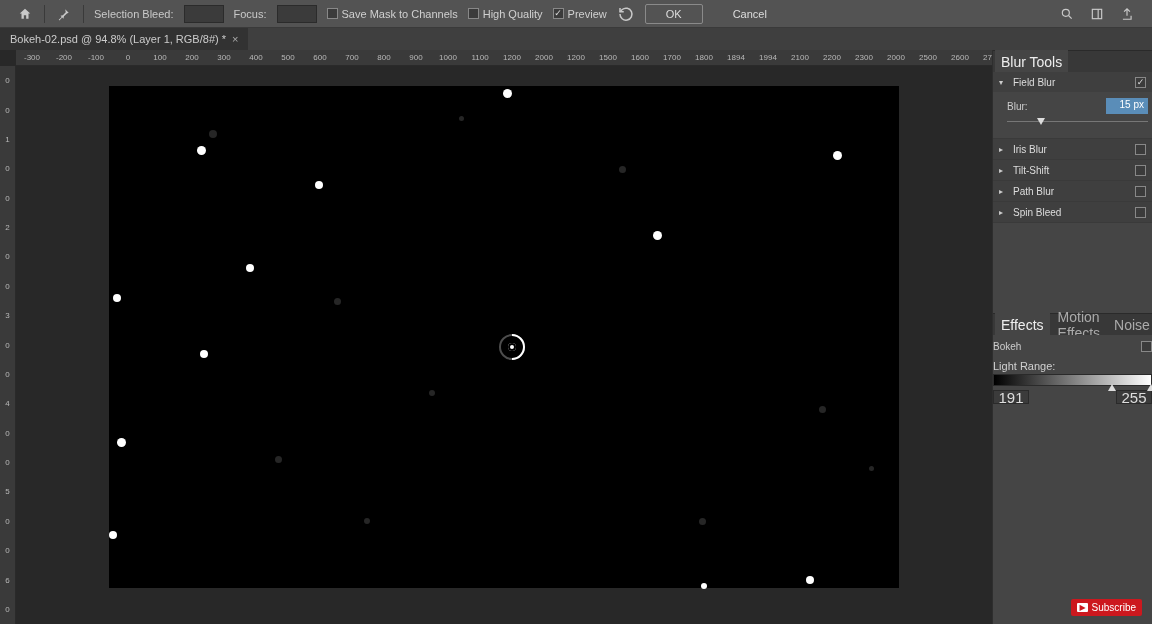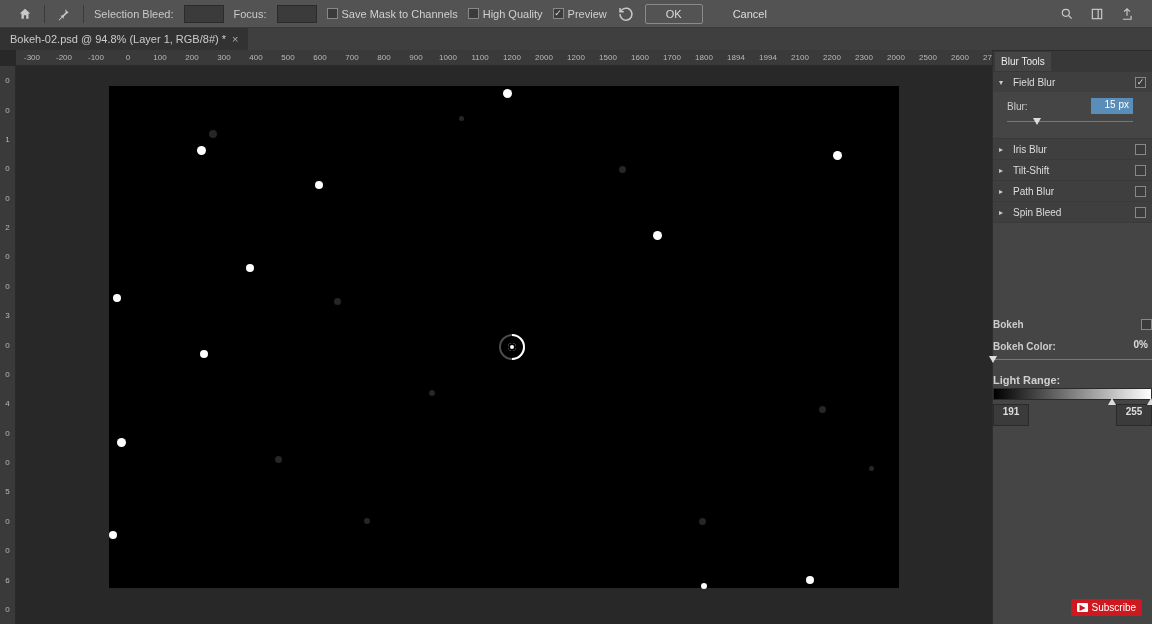--- a/index.html
+++ b/index.html
@@ -34,41 +34,41 @@
   .dot { position: absolute; border-radius: 50%; background: #fff; }
   .faint { background: rgba(255,255,255,0.15); }
   .pin { position: absolute; top: 248px; left: 390px; width: 26px; height: 26px; }
   .pin .outer { position: absolute; inset: 0; border: 2px solid #fff; border-radius: 50%; clip-path: polygon(50% 0, 100% 0, 100% 100%, 50% 100%); }
   .pin .outer-faint { position: absolute; inset: 0; border: 2px solid rgba(255,255,255,.3); border-radius: 50%; }
   .pin .center { position: absolute; top: 9px; left: 9px; width: 8px; height: 8px; border-radius: 50%; background: #fff; box-shadow: 0 0 0 2px #000 inset; }
   .cursor { position: absolute; color: #fff; font-size: 13px; }
 
   .panels { width: 160px; background: #454545; display: flex; flex-direction: column; border-left: 1px solid #2e2e2e; }
   .panel-tab-row { height: 22px; background: #383838; display: flex; align-items: center; padding: 0 8px; gap: 14px; border-top: 1px solid #2a2a2a; }
-  .panel-tab-row .ptab { color: #aaa; font-size: 10px; }
+  .panel-tab-row .ptab { color: #aaa; font-size: 14px; }
   .panel-tab-row .ptab.active { color: #eee; background: #454545; padding: 4px 6px; margin: -4px -6px; }
   .accordion { border-bottom: 1px solid #3a3a3a; }
   .acc-head { height: 20px; display: flex; align-items: center; padding: 0 6px; gap: 6px; background: #3f3f3f; }
   .acc-head .chev { font-size: 8px; color: #ccc; width: 8px; }
   .acc-head .name { flex: 1; color: #ddd; font-size: 10px; }
   .acc-head .toggle { width: 11px; height: 11px; border: 1px solid #888; background: #3b3b3b; display: flex; align-items: center; justify-content: center; }
   .acc-head .toggle.checked::after { content: "✓"; color: #ddd; font-size: 9px; line-height: 1; }
-  .acc-body { padding: 6px 19px 10px 14px; background: #454545; }
+  .acc-body { padding: 6px 4px 10px 14px; background: #454545; }
   .slider-row { display: flex; align-items: center; justify-content: space-between; margin-bottom: 2px; }
   .slider-row label { font-size: 10px; color: #ccc; }
   .slider-val { width: 42px; height: 16px; background: #5a8db8; color: #fff; font-size: 10px; text-align: right; padding: 1px 4px; }
   .slider-val.plain { background: transparent; color: #ddd; }
   .slider-track { position: relative; height: 12px; }
   .slider-track .line { position: absolute; top: 5px; left: 0; right: 0; height: 1px; background: #777; }
   .slider-track .thumb { position: absolute; top: 2px; width: 0; height: 0; border-left: 4px solid transparent; border-right: 4px solid transparent; border-top: 7px solid #ddd; transform: translateX(-4px); }
 
-  .effects-panel { flex: 1; background: #454545; padding: 6px 0; display: flex; flex-direction: column; gap: 8px; font-weight: bold; }
+  .effects-panel { flex: 1; background: #454545; padding: 6px 0; display: flex; flex-direction: column; gap: 8px; }
   .eff-row { display: flex; align-items: center; justify-content: space-between; }
   .eff-row label { font-size: 10px; color: #ccc; }
-  .eff-val { width: 36px; height: 22px; background: #3b3b3b; border: 1px solid #2a2a2a; color: #ddd; font-size: 10px; text-align: center; line-height: 13px; }
+  .eff-val { width: 36px; height: 14px; background: #3b3b3b; border: 1px solid #2a2a2a; color: #ddd; font-size: 15px; text-align: center; line-height: 13px; }
   .gradient-bar { height: 12px; background: linear-gradient(to right, #000, #fff); border: 1px solid #2a2a2a; position: relative; margin-top: 2px; }
   .gradient-bar .stop { position: absolute; top: 9px; width: 0; height: 0; border-left: 4px solid transparent; border-right: 4px solid transparent; border-bottom: 7px solid #ddd; transform: translateX(-4px); }
   .range-vals { display: flex; justify-content: space-between; margin-top: 4px; }
 
   .subscribe { position: absolute; bottom: 8px; right: 10px; background: #cc181e; color: #fff; font-size: 10px; padding: 3px 6px; border-radius: 2px; display: flex; align-items: center; gap: 4px; }
   .subscribe::before { content: "▶"; font-size: 8px; background: #fff; color: #cc181e; padding: 0 2px; border-radius: 1px; }
 </style>
 </head>
 <body>
 
@@ -273,34 +273,29 @@
     <div class="accordion">
         <div class="acc-head">
       <span class="chev">▸</span>
       <span class="name">Spin Bleed</span>
       <span class="toggle"></span>
     </div>
       </div>
 
     <div style="flex:0 0 90px"></div>
 
+    <div class="panel-tab-row">
+      <span class="ptab active">Effects</span>
+      <span class="ptab">Motion Effects</span>
+      <span class="ptab">Noise</span>
+    </div>
     <div class="effects-panel">
       <div class="eff-row">
         <label>Bokeh</label>
         <span class="toggle checked" style="width:11px;height:11px;border:1px solid #888;background:#3b3b3b;display:flex;align-items:center;justify-content:center"></span>
-      </div>
-      <div>
-        <div class="eff-row">
-          <label>Bokeh Color:</label>
-          <span class="slider-val plain">0%</span>
-        </div>
-        <div class="slider-track">
-          <div class="line"></div>
-          <div class="thumb" style="left:0%"></div>
-        </div>
       </div>
       <div>
         <label>Light Range:</label>
         <div class="gradient-bar">
           <div class="stop" style="left:75%"></div>
           <div class="stop" style="left:100%"></div>
         </div>
         <div class="range-vals">
           <div class="eff-val">191</div>
           <div class="eff-val">255</div>

